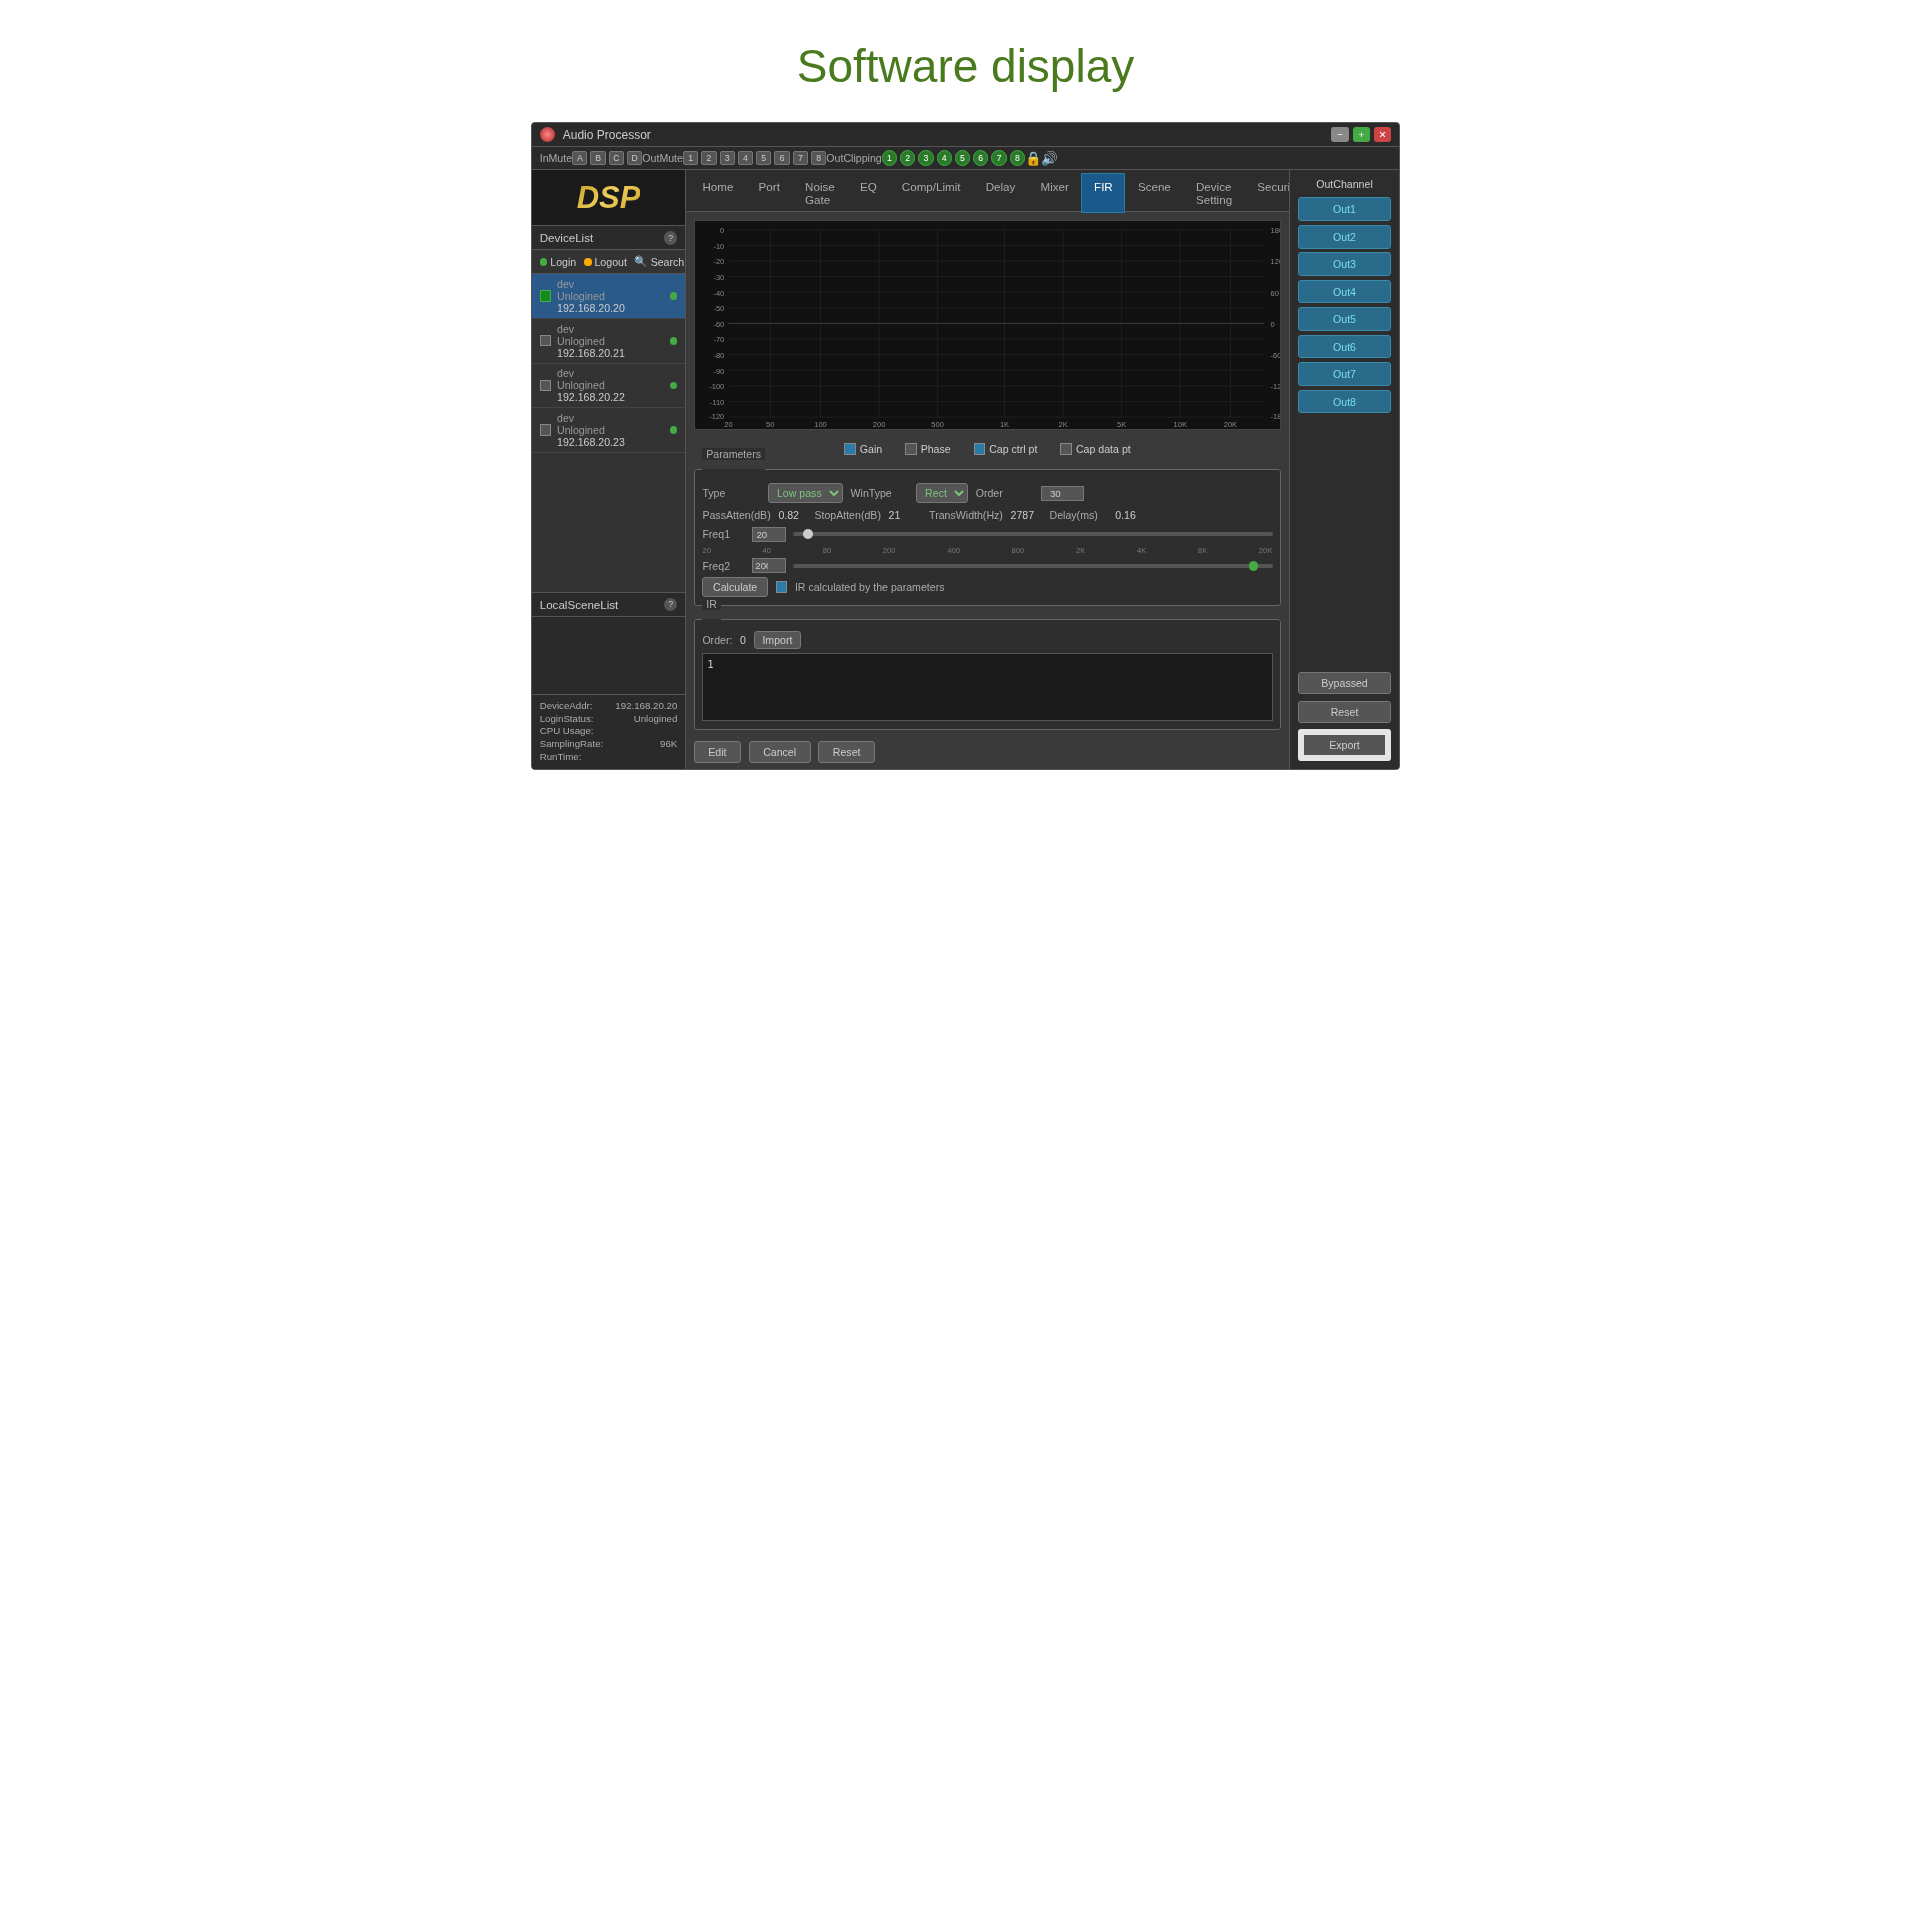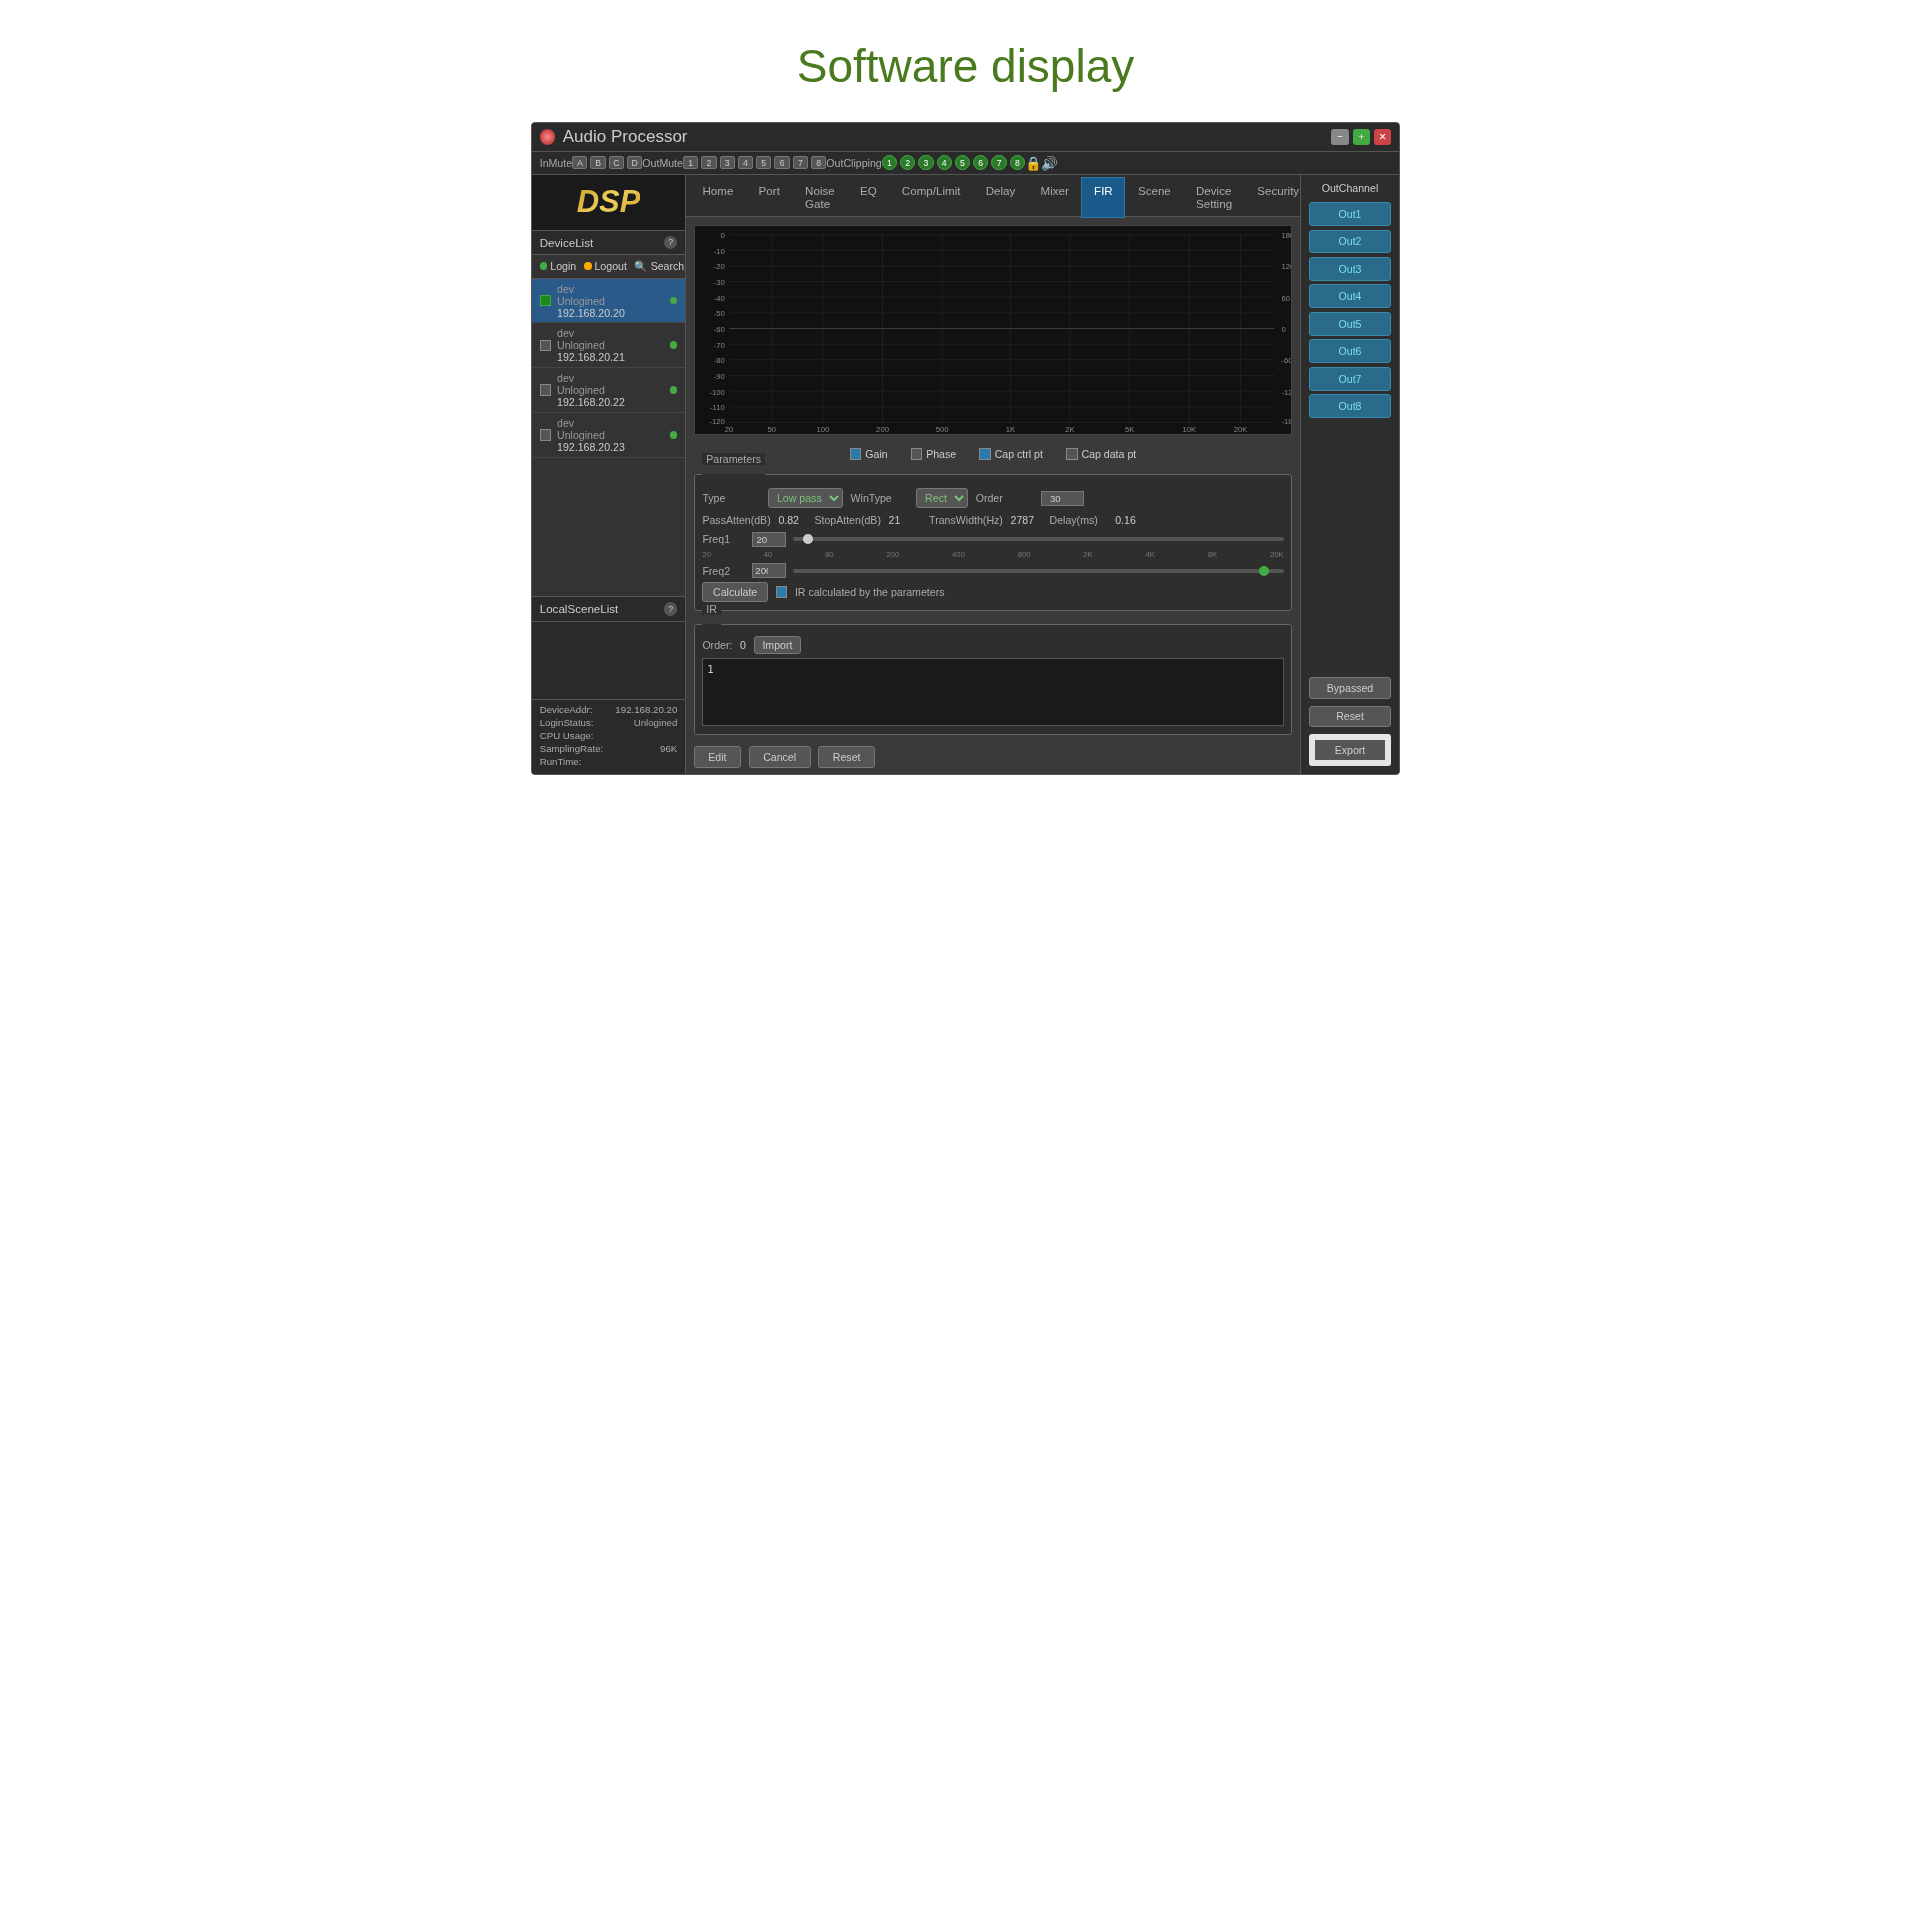--- a/index.html
+++ b/index.html
@@ -39,21 +39,21 @@
       border-bottom: 1px solid #555;
     }
     .title-bar-icon {
       width: 15.4px;
       height: 15.4px;
       background: #888;
       border-radius: 50%;
     }
     .title-bar-title {
       color: #ccc;
-      font-size: 17px;
+      font-size: 12px;
       flex: 1;
     }
     .title-bar-controls {
       display: flex;
       gap: 3.9px;
     }
     .tb-btn {
       width: 17.4px;
       height: 15.4px;
       border: none;
@@ -488,21 +488,21 @@
       border: 1px solid #777;
       border-radius: 2.9px;
       color: #ccc;
       font-size: 10.6px;
       padding: 3.9px 13.5px;
       cursor: pointer;
     }
 
     
     .right-panel {
-      width: 99px;
+      width: 110px;
       background: #2d2d2d;
       border-left: 1px solid #555;
       display: flex;
       flex-direction: column;
       padding: 7.7px;
       gap: 3.9px;
     }
     .out-channel-title {
       font-size: 10.6px;
       color: #ccc;

